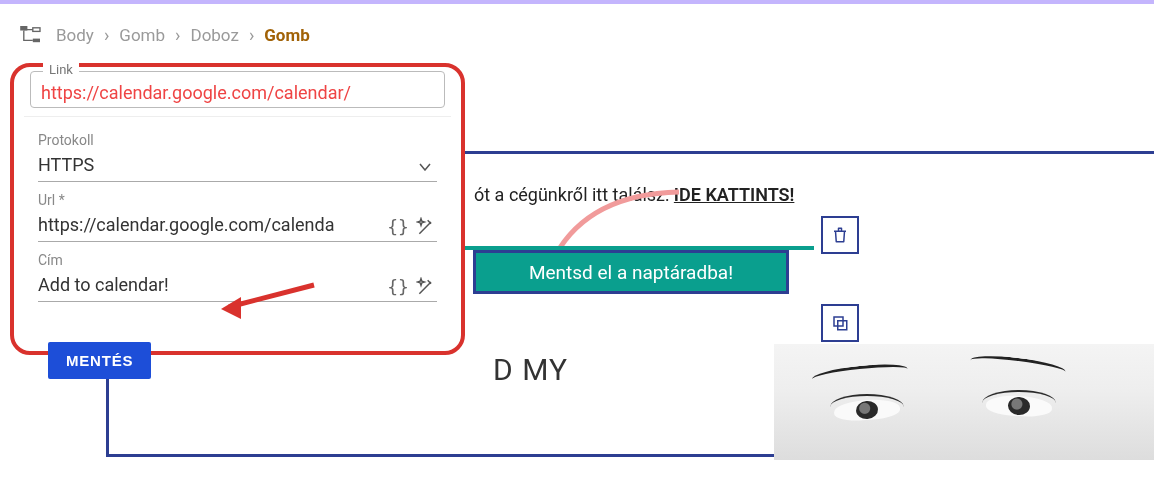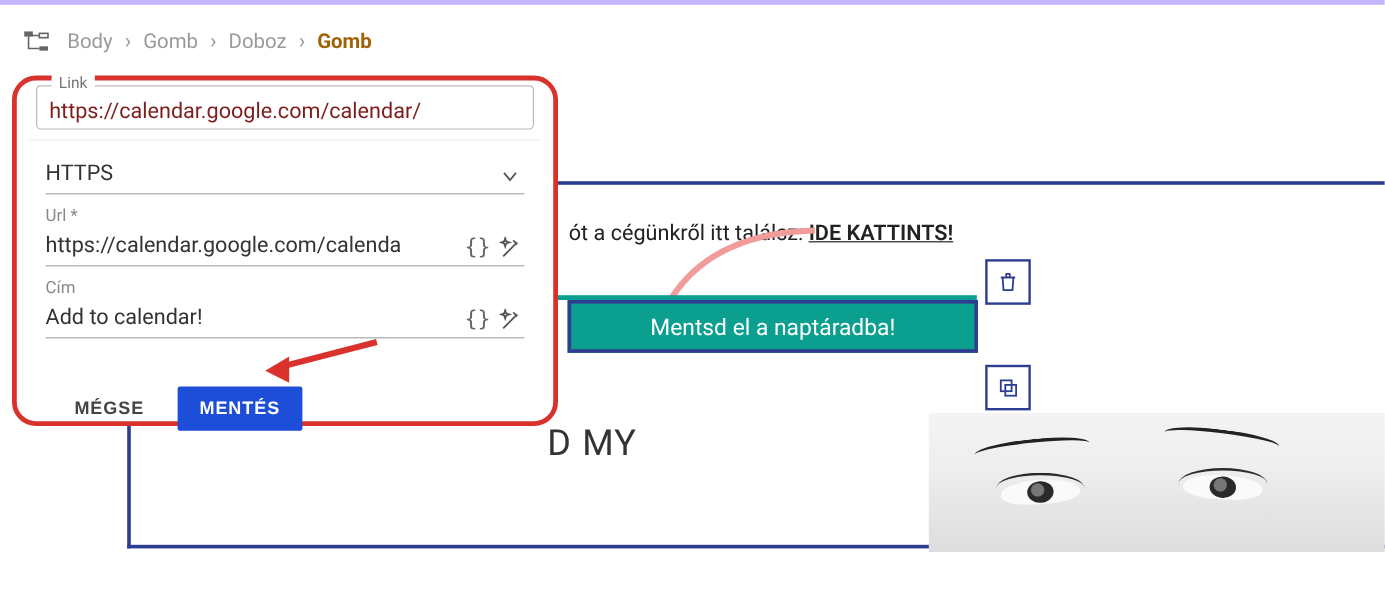--- a/index.html
+++ b/index.html
@@ -10,21 +10,21 @@
   .crumb.active { color: #a16207; font-weight: 700; }
   .sep { margin: 0 10px; color: #9a9a9a; font-size: 18px; }
   .stage { position: relative; height: 430px; }
   .panel {
     position: absolute; left: 10px; top: 2px; width: 455px; height: 292px;
     border: 4px solid #d9322d; border-radius: 20px; background: #fff; z-index: 100;
   }
   .panel-inner { padding: 4px 10px 0 10px; }
   .link-box { position: relative; border: 1px solid #bbb; border-radius: 4px; margin: 0 6px; padding: 10px 10px 4px 10px; }
   .link-legend { position: absolute; top: -10px; left: 12px; background: #fff; padding: 0 6px; font-size: 13px; color: #777; }
-  .link-val { font-size: 18px; color: #7f1d1d; }
+  .link-val { font-size: 18px; color: #ef4444; }
   .divider { height: 6px; border-top: 1px solid #eee; margin-top: 8px; }
   .field { margin: 4px 14px 4px 14px; padding-top: 6px; border-bottom: 1px solid #aaa; }
   .field-label { font-size: 14px; color: #888; margin-bottom: 4px; }
   .field-row { display: flex; align-items: center; }
   .field-input {
     flex: 1; border: none; outline: none; font-size: 18px; color: #333; padding: 2px 0 6px 0;
     font-family: inherit; background: transparent;
   }
   .select-caret { color: #666; margin-left: 8px; margin-right: 6px; }
   .inline-icon { width: 22px; height: 22px; margin-left: 6px; color: #666; display: flex; align-items: center; justify-content: center; font-family: monospace; font-size: 18px; }
@@ -34,31 +34,31 @@
   .arrow-save { position: absolute; left: 205px; bottom: 30px; pointer-events: none; }
   .canvas {
     position: absolute; left: 106px; right: 0; top: 90px; height: 306px;
     border-top: 3px solid #2d3e92; border-bottom: 3px solid #2d3e92; border-left: 3px solid #2d3e92;
     background: #fff;
   }
   .hint { position: absolute; left: 365px; top: 30px; font-size: 18px; color: #222; }
   .hint-link { text-decoration: underline; font-weight: 600; }
   .cta-bar { position: absolute; left: 135px; top: 92px; width: 570px; height: 4px; background: #0a9f8e; }
   .cta-btn {
-    position: absolute; left: 364px; top: 96px; width: 342px; height: 44px;
+    position: absolute; left: 364px; top: 96px; width: 316px; height: 44px;
     background: #0a9f8e; border: 3px solid #2d3e92; color: #fff; font-size: 19px;
     display: flex; align-items: center; justify-content: center; cursor: pointer;
   }
   .float-btn {
     position: absolute; width: 38px; height: 38px; background: #fff; border: 2px solid #2d3e92;
     display: flex; align-items: center; justify-content: center; color: #2d3e92; cursor: pointer;
   }
   .float-del { left: 712px; top: 62px; }
   .float-dup { left: 712px; top: 150px; }
-  .heading { position: absolute; left: 347px; top: 198px; font-size: 30px; color: #333; font-weight: 400; letter-spacing: 1px; }
+  .heading { position: absolute; left: 384px; top: 198px; font-size: 30px; color: #333; font-weight: 400; letter-spacing: 1px; }
   .face {
     position: absolute; right: 0; top: 190px; width: 380px; height: 116px;
     background: linear-gradient(to bottom, #f4f4f4 0%, #eee 40%, #ddd 100%);
     overflow: hidden;
   }
   .eye { position: absolute; width: 66px; height: 20px; background: #fafafa; border-radius: 60% 60% 50% 50%; }
   .eye.left { left: 60px; top: 56px; transform: rotate(-4deg); }
   .eye.right { left: 212px; top: 52px; transform: rotate(3deg); }
   .pupil { position: absolute; width: 22px; height: 18px; border-radius: 50%; background: radial-gradient(circle at 40% 40%, #777 0 5px, #2a2a2a 6px 11px); left: 22px; top: 1px; }
   .lashline { position: absolute; width: 74px; height: 26px; border-top: 2px solid #2a2a2a; border-radius: 50% 50% 0 0; }
@@ -135,20 +135,21 @@
 
   <div class="panel">
     <div class="panel-inner">
       <div class="link-box">
         <span class="link-legend">Link</span>
         <div class="link-val">https://calendar.google.com/calendar/</div>
       </div>
       <div class="divider"></div>
 
       <div class="field">
+        <div class="field-label">Protokoll</div>
         <div class="field-row">
           <input class="field-input" readonly="" value="HTTPS" style="">
           <svg class="select-caret" width="12" height="8" viewBox="0 0 12 8">
             <path d="M1 1 L6 7 L11 1" fill="none" stroke="#555" stroke-width="1.5"></path>
           </svg>
         </div>
       </div>
 
       <div class="field">
         <div class="field-label">Url *</div>
@@ -170,21 +171,20 @@
           <div class="inline-icon">{}</div>
           <div class="inline-icon">
             <svg width="20" height="20" viewBox="0 0 24 24">
                 <path d="M4 20 L18 6 M14 4l4 4 M6 2l1 3 3 1-3 1-1 3-1-3-3-1 3-1 1-3Z" fill="none" stroke="#555" stroke-width="1.8"></path>
               </svg>
           </div>
         </div>
       </div>
 
       <div class="panel-actions">
-        <button class="btn-text">MÉGSE</button>
         <button class="btn-primary">MENTÉS</button>
       </div>
     </div>
 
     <svg class="arrow-save" width="100" height="42" viewBox="0 0 100 42">
       <path d="M95 6 L10 28" stroke="#d9322d" stroke-width="5" fill="none"></path>
       <path d="M2 30 L22 18 L22 40 Z" fill="#d9322d"></path>
     </svg>
   </div>
 

